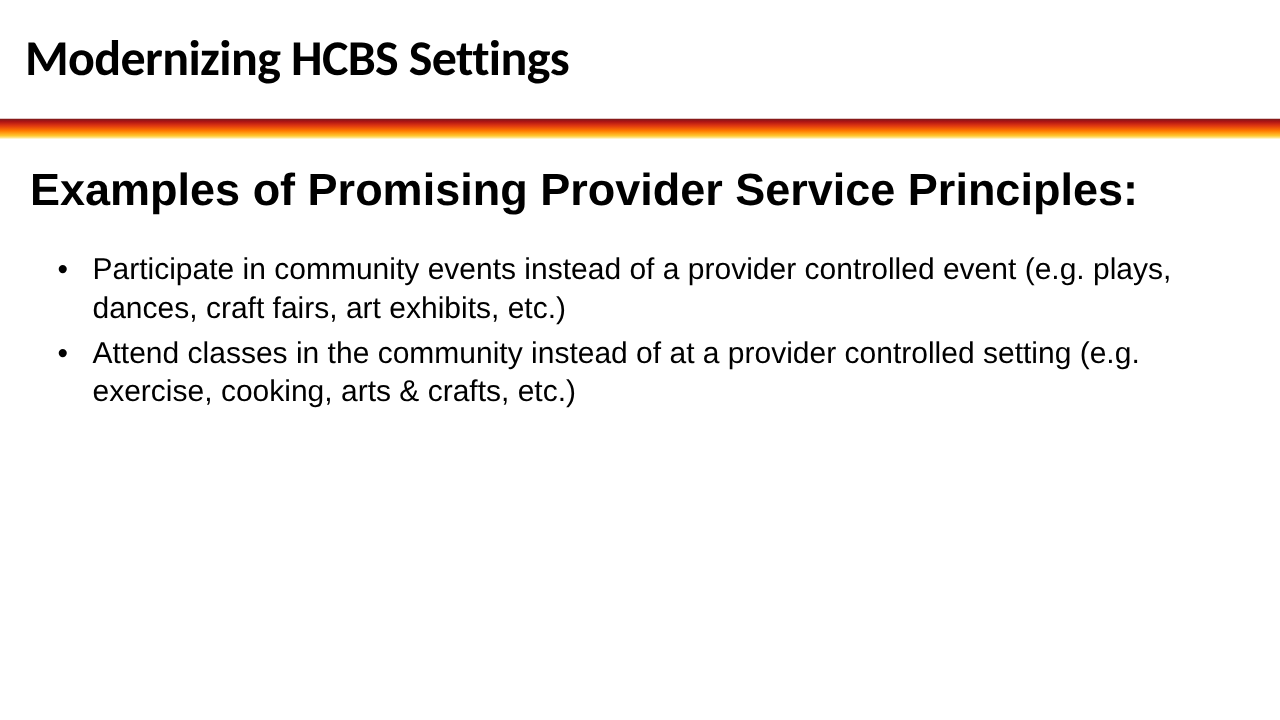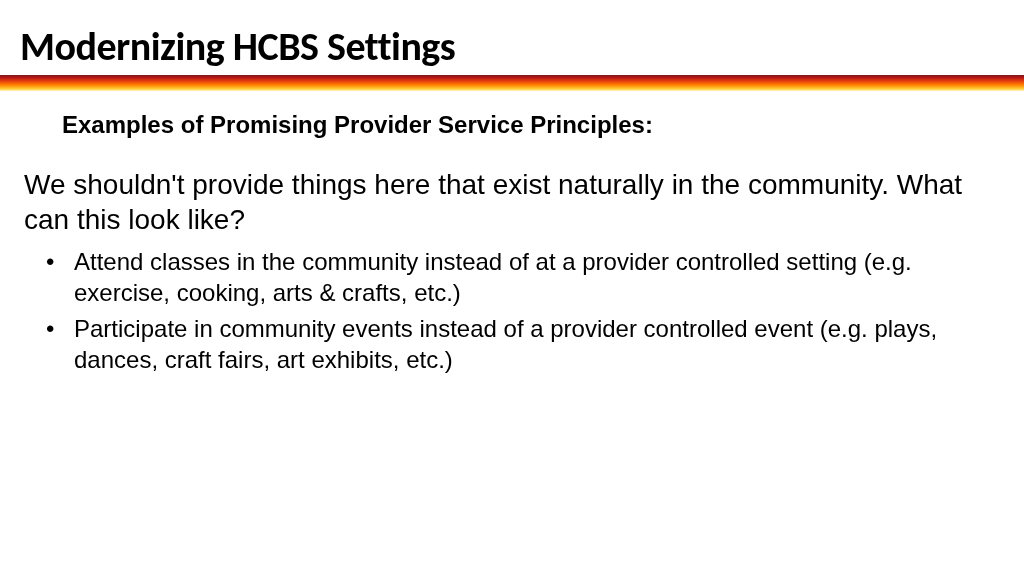--- a/index.html
+++ b/index.html
@@ -10,21 +10,21 @@
       font-family: Arial, Helvetica, sans-serif;
       overflow: hidden;
     }
     .slide {
       width: 100%;
       height: 100%;
       display: flex;
       flex-direction: column;
     }
     .title-area {
-      padding: 22px 20px 4px 20px;
+      padding: 22px 20px 24px 20px;
     }
     .page-title {
       font-size: 40px;
       font-weight: 700;
       color: #000;
       font-family: "Calibri", Arial, sans-serif;
       letter-spacing: -0.5px;
     }
     .gradient-bar {
       width: 100%;
@@ -34,25 +34,24 @@
         #b01515 15%,
         #e03810 35%,
         #ff7a00 60%,
         #ffc830 85%,
         #fff5c0 100%);
     }
     .content {
       padding: 20px 24px 0 24px;
     }
     .subtitle {
-      font-size: 24px;
+      font-size: 36px;
       font-weight: 700;
       color: #000;
       margin-bottom: 28px;
-      margin-left: 38px;
     }
     .intro {
       font-size: 28px;
       color: #000;
       line-height: 1.25;
       margin-bottom: 10px;
     }
     .bullets {
       list-style: none;
       padding-left: 22px;
@@ -76,19 +75,18 @@
 </head>
 <body>
 
 <div class="slide">
   <div class="title-area">
     <h1 class="page-title">Modernizing HCBS Settings</h1>
   </div>
   <div class="gradient-bar"></div>
   <div class="content">
     <h2 class="subtitle">Examples of Promising Provider Service Principles:</h2>
-    <p class="intro">We shouldn't provide things here that exist naturally in the community.  What can this look like?</p>
     <ul class="bullets">
+      <li>Participate in community events instead of a provider controlled event (e.g. plays, dances, craft fairs, art exhibits, etc.)</li>
       <li>Attend classes in the community instead of at a provider controlled setting (e.g. exercise, cooking, arts &amp; crafts, etc.)</li>
-      <li>Participate in community events instead of a provider controlled event (e.g. plays, dances, craft fairs, art exhibits, etc.)</li>
     </ul>
   </div>
 </div>
 
 </body></html>

